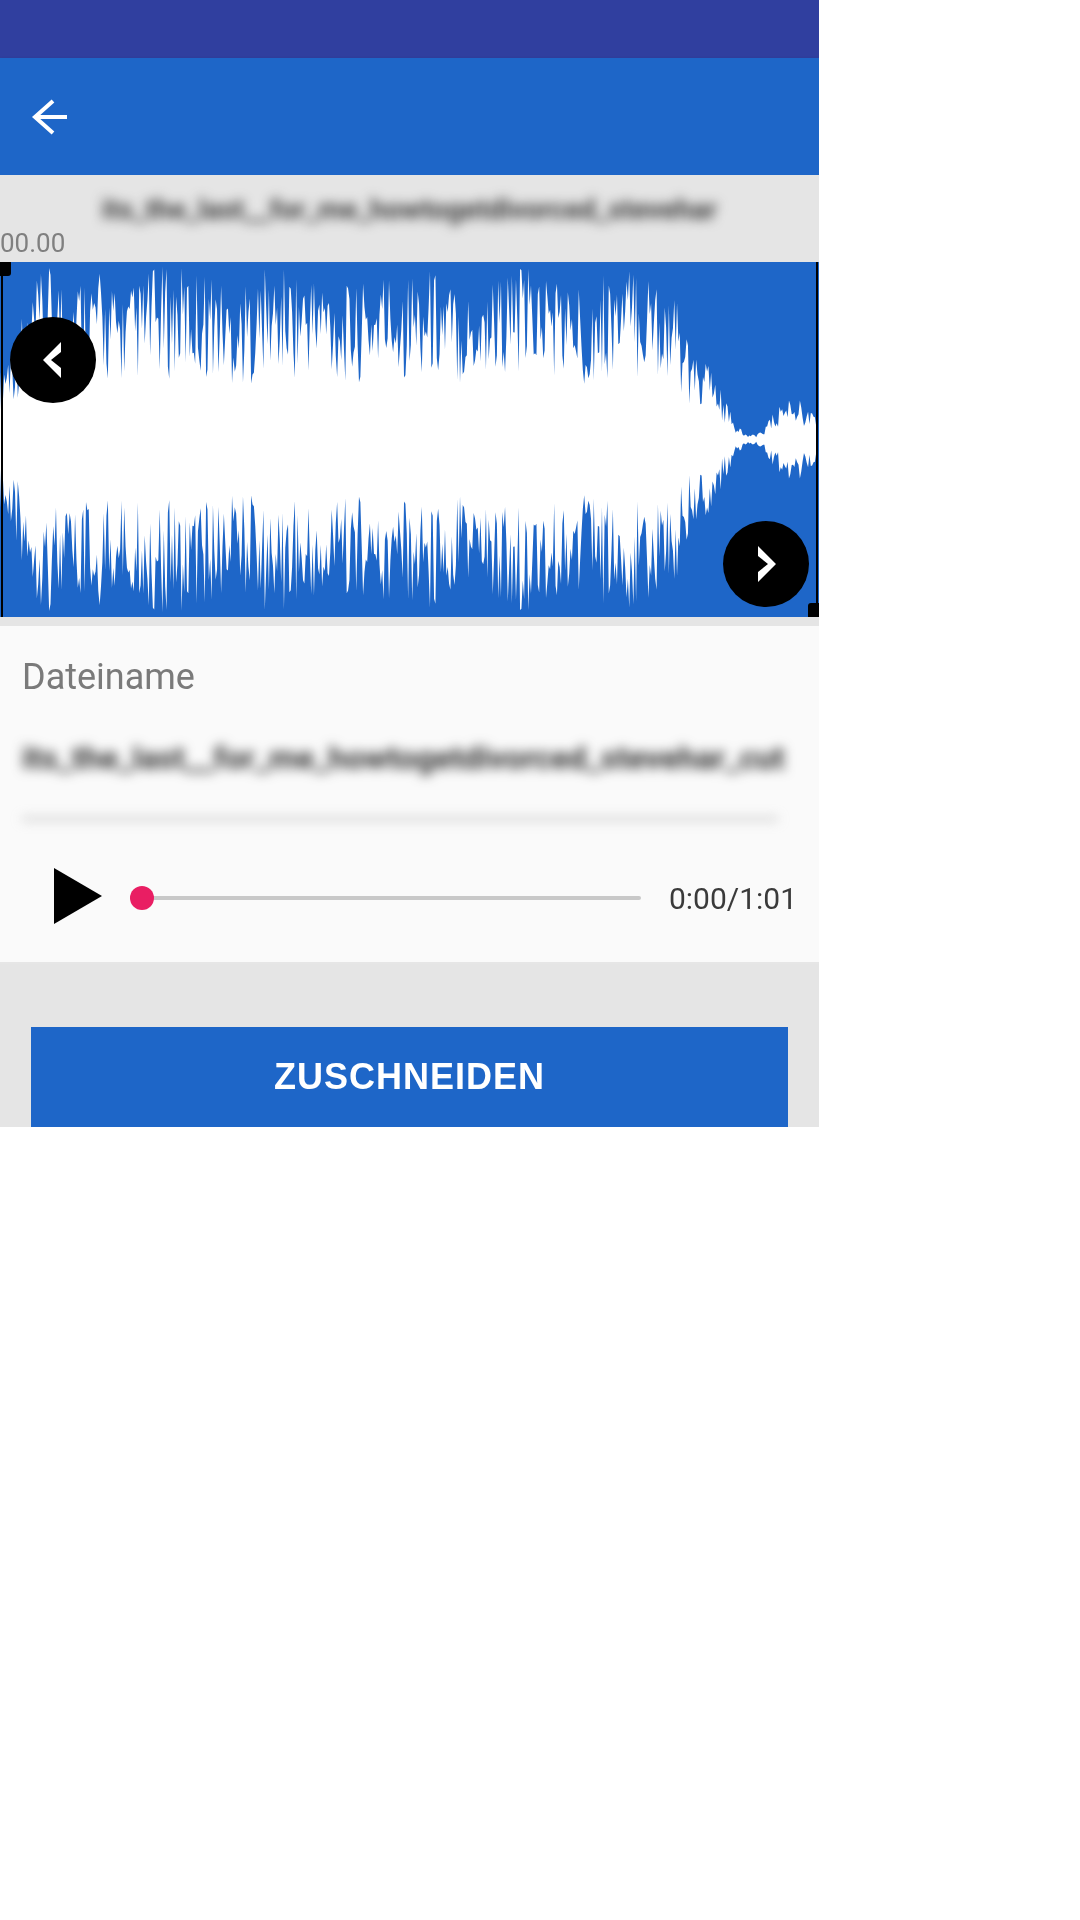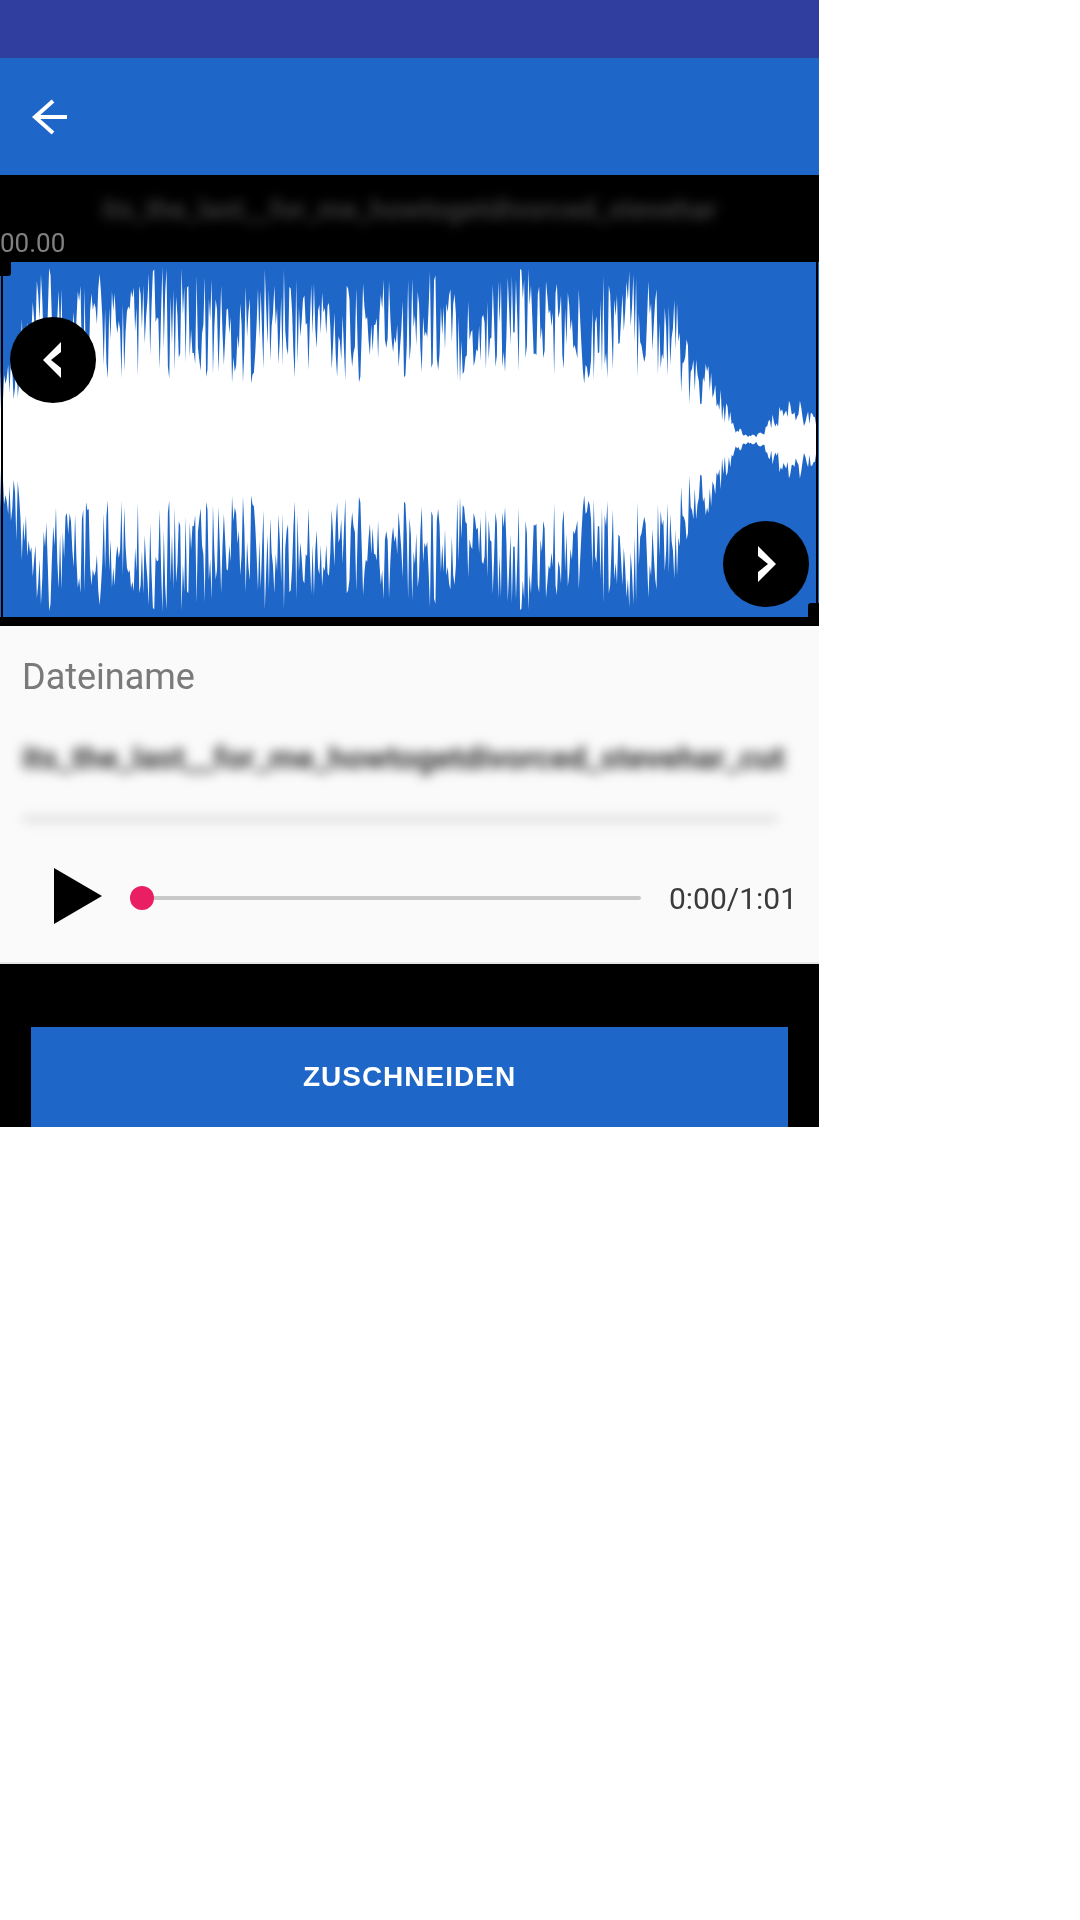--- a/index.html
+++ b/index.html
@@ -4,21 +4,21 @@
 <style>
   * { margin:0; padding:0; box-sizing:border-box; }
   html,body { width:819px; height:1456px; font-family: Roboto, "Helvetica Neue", Arial, sans-serif; background:#fff; overflow:hidden; }
   
   .statusbar { height:58px; background:#303F9F; }
   
   .appbar { height:117px; background:#1E66C8; display:flex; align-items:center; padding-left:24px; box-shadow:0 2px 4px rgba(0,0,0,0.2); }
   .back-icon { width:50px; height:50px; display:flex; align-items:center; justify-content:center; cursor:pointer; }
   .back-icon svg { stroke:#fff; stroke-width:4; fill:none; }
   
-  .content { background:#000000; padding-top:18px; }
+  .content { background:#e5e5e5; padding-top:18px; }
   .track-title { text-align:center; font-size:28px; font-weight:700; color:#3a3a3a; filter: blur(6px); padding:0 40px; white-space:nowrap; overflow:hidden; }
   .timecode-row { font-size:26px; color:#808080; padding:2px 0 4px 0; }
   
   .wave-wrap { position:relative; height:355px; background:#1E66C8; overflow:hidden; }
   .wave-svg { display:block; width:100%; height:100%; }
   .wave-svg polygon { fill:#fff; }
   .seek-left, .seek-right {
     position:absolute; width:86px; height:86px; border-radius:50%;
     background:#000; display:flex; align-items:center; justify-content:center; cursor:pointer;
   }
@@ -52,21 +52,21 @@
   .seek-thumb {
     position:absolute; left:12px; top:50%; transform:translate(-50%,-50%);
     width:24px; height:24px; border-radius:50%; background:#E91E63;
   }
   .time-display { font-size:30px; color:#3a3a3a; white-space:nowrap; }
   .divider { height:2px; background:#e6e6e6; }
   
   .action-area { padding:63px 31px 0 31px; }
   .crop-button {
     width:100%; height:100px; background:#1E66C8; color:#fff; border:none;
-    font-size:28px; font-weight:700; letter-spacing:1px; cursor:pointer;
+    font-size:36px; font-weight:700; letter-spacing:1px; cursor:pointer;
   }
 </style>
 </head>
 <body>
 
 <div class="statusbar"></div>
 
 <div class="appbar">
   <div class="back-icon">
     <svg width="44" height="44" viewBox="0 0 44 44">

